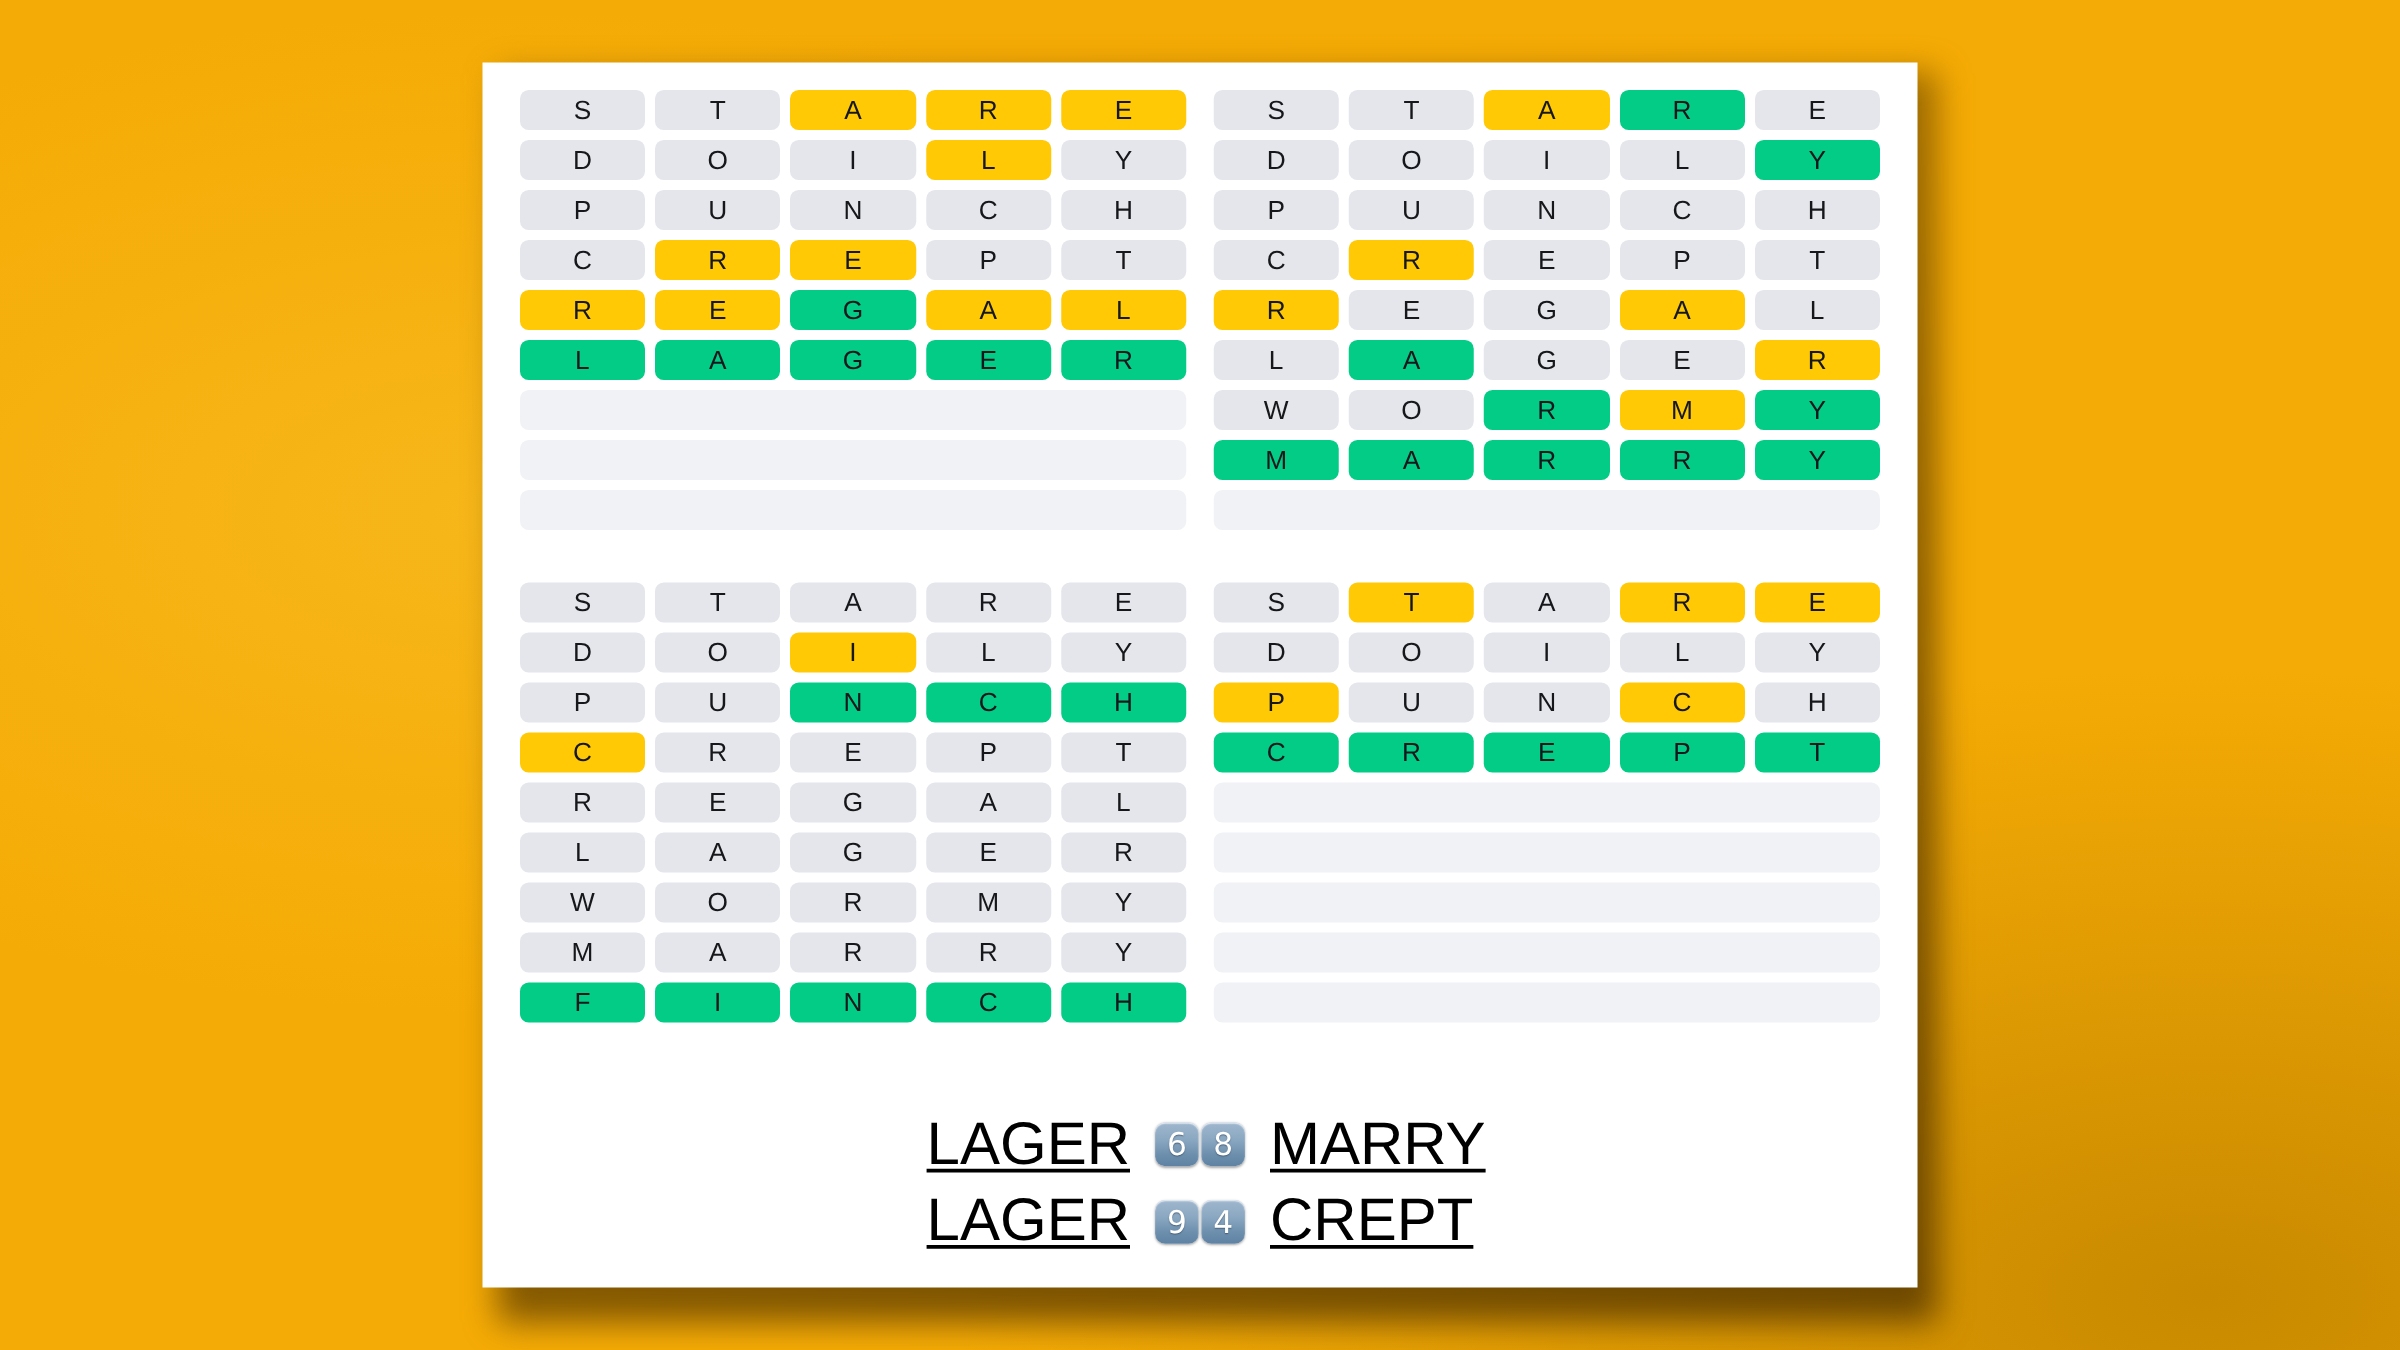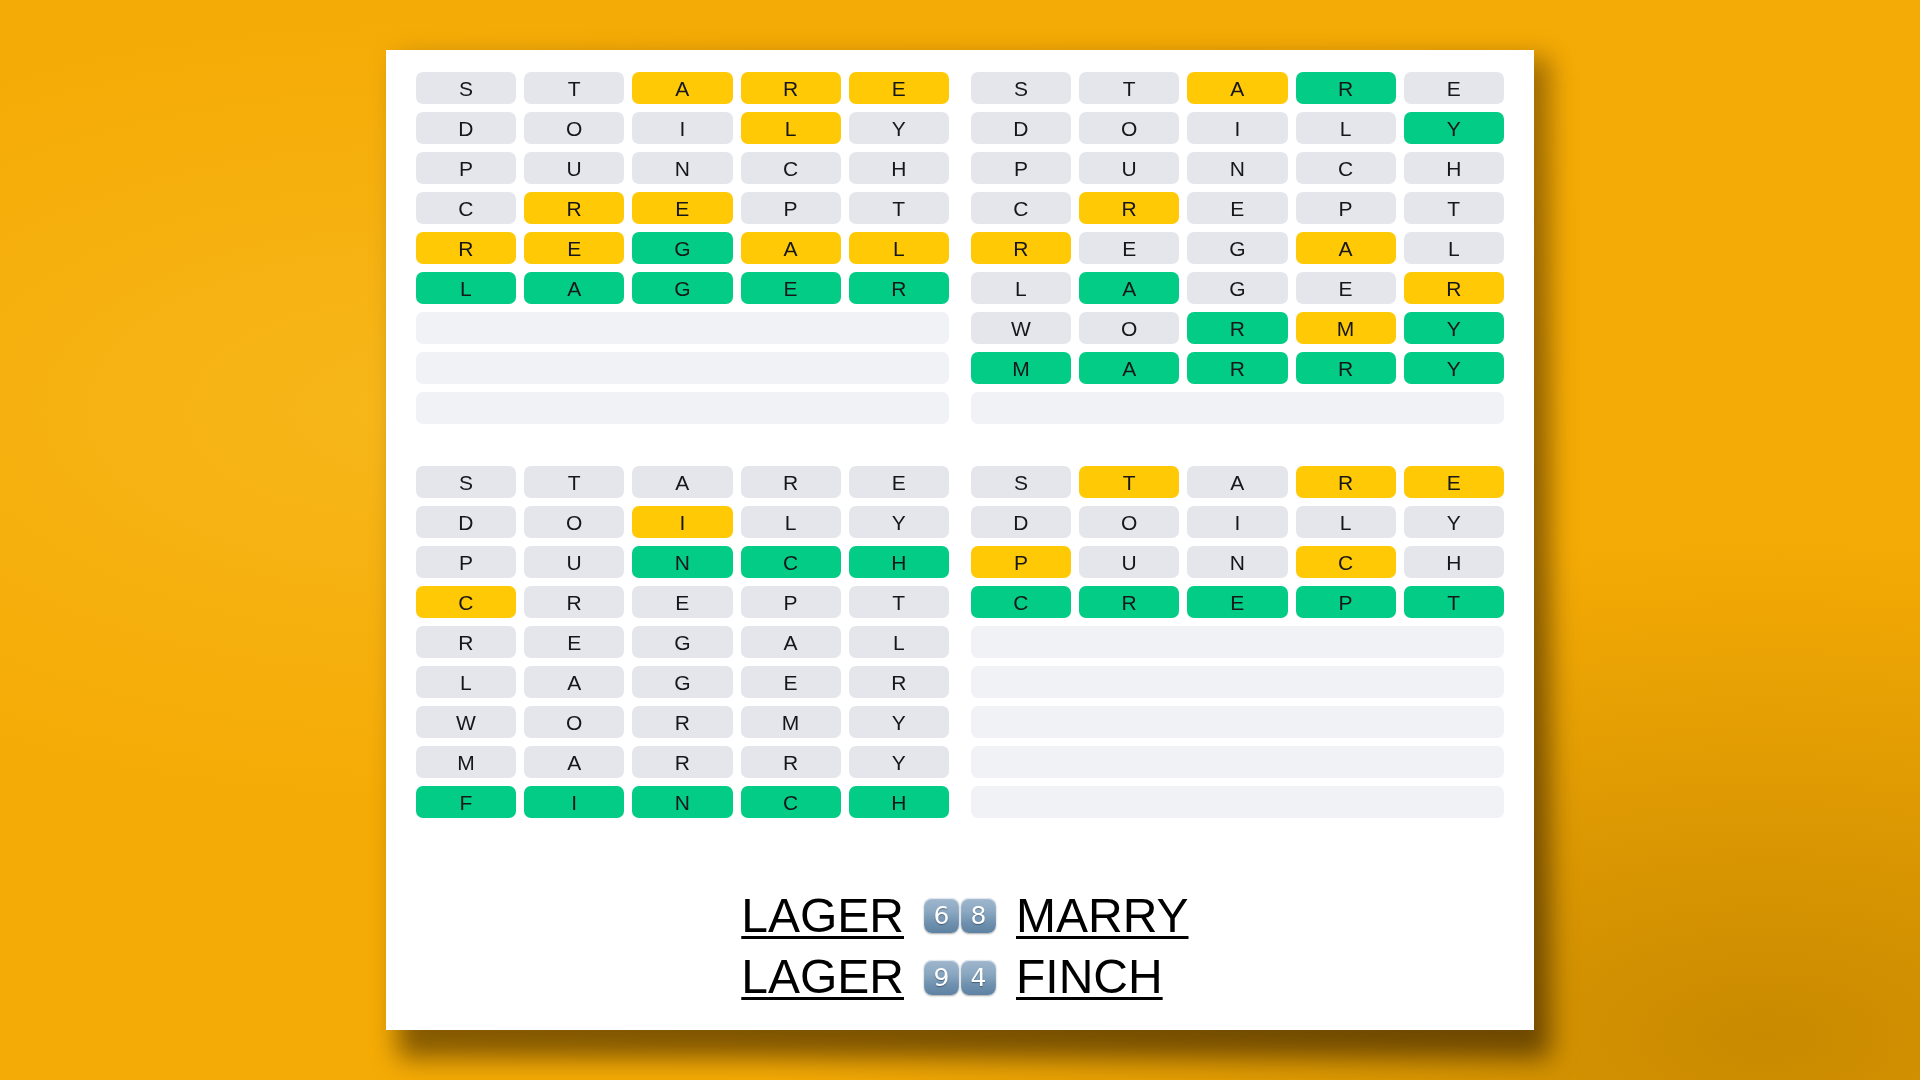--- a/index.html
+++ b/index.html
@@ -327,16 +327,16 @@
           <div class="score-box">8</div>
         </div>
         <a class="answer-word right">MARRY</a>
       </div>
       <div class="answer-line">
         <a class="answer-word left">LAGER</a>
         <div class="score-pair">
           <div class="score-box">9</div>
           <div class="score-box">4</div>
         </div>
-        <a class="answer-word right">FINCH</a>
+        <a class="answer-word right">CREPT</a>
       </div>
     </div>
 </div>
 
 </body></html>

